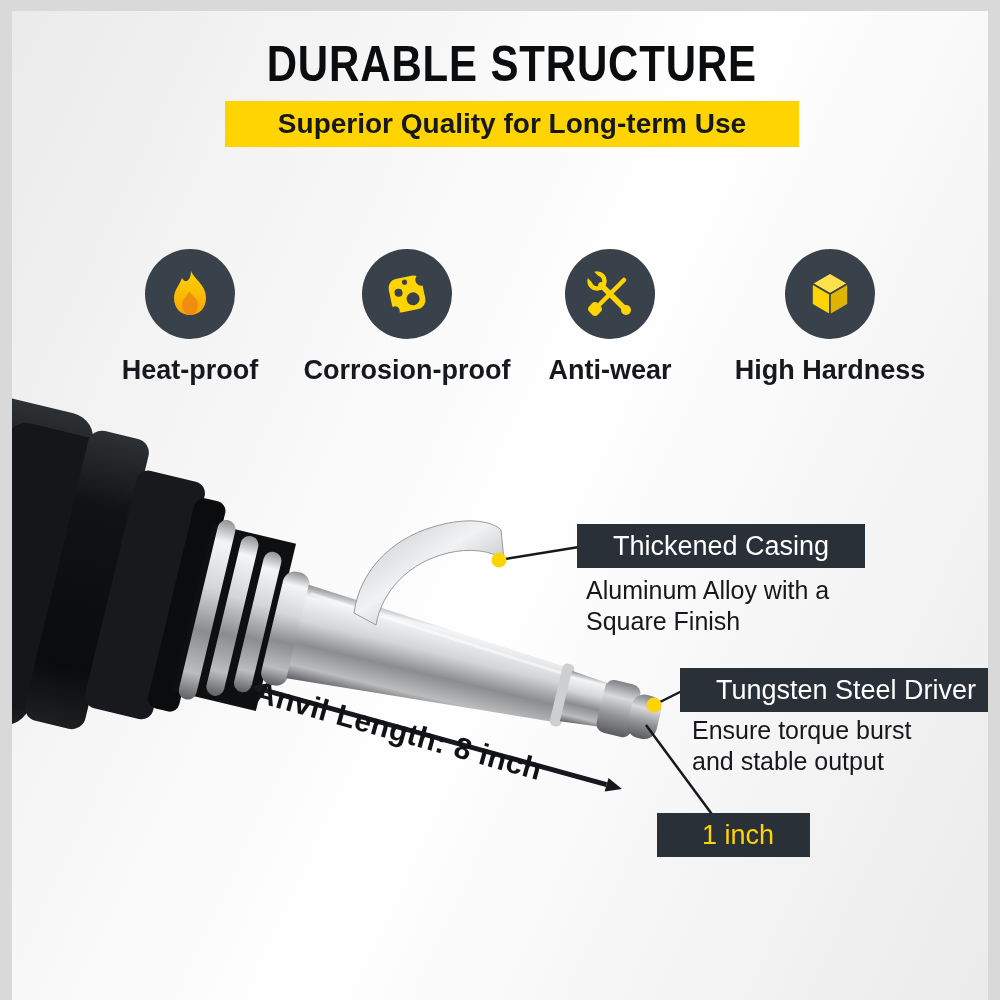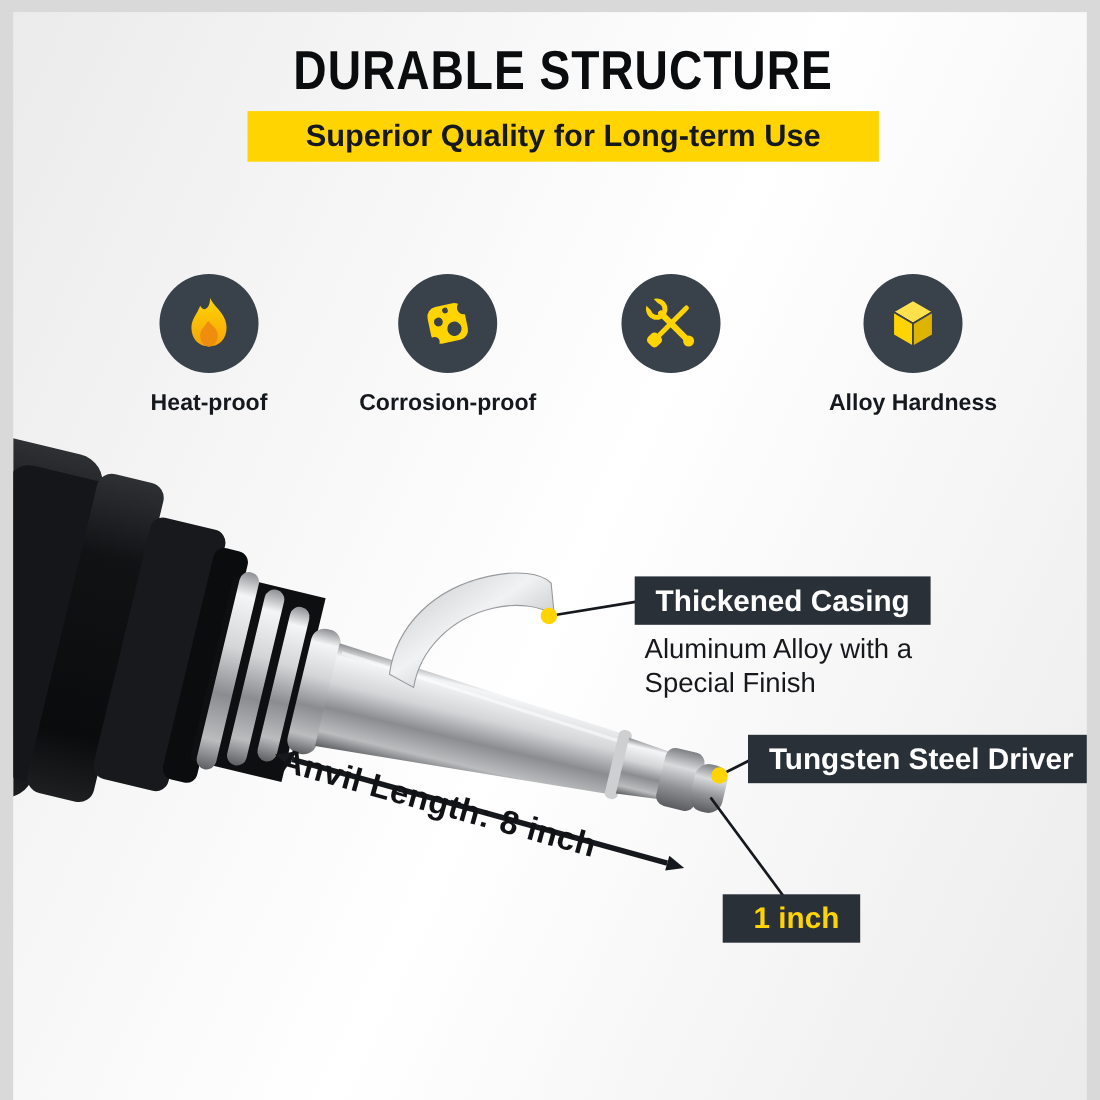--- a/index.html
+++ b/index.html
@@ -13,25 +13,25 @@
   .title { top:24px; left:0; width:1000px; text-align:center; font-size:50px; font-weight:700; color:#0b0c0e; }
   .title-inner { display:inline-block; transform:scaleX(0.84); letter-spacing:1px; }
   .banner {
     top:90px; left:213px; width:574px; height:46px; background:var(--accent-yellow,#FFD400);
     display:flex; align-items:center; justify-content:center;
     font-size:28px; font-weight:700; color:#15181c;
   }
   .feature { top:238px; width:220px; text-align:center; }
   .f-circle { width:90px; height:90px; border-radius:50%; background:var(--icon-circle,#39414A);
     margin:0 auto; display:flex; align-items:center; justify-content:center; }
-  .f-label { margin-top:16px; font-size:21px; font-weight:700; color:#15181c; }
+  .f-label { margin-top:16px; font-size:27px; font-weight:700; color:#15181c; }
   .photo-layer { top:0; left:0; width:1000px; height:1000px; z-index:1; }
   .callout-box { position:absolute; z-index:2; background:var(--panel-dark,#2A3038); color:#ffffff;
-    font-size:27px; font-weight:700; height:44px; display:flex; align-items:center;
-    padding:0 19px; white-space:nowrap; }
+    font-size:27px; font-weight:400; height:44px; display:flex; align-items:center;
+    padding:0 36px; white-space:nowrap; }
   .callout-desc { position:absolute; z-index:2; font-size:25px; line-height:1.24; color:#16181b; white-space:pre-line; }
   .driver-value { color:var(--accent-yellow,#FFD400); margin-left:9px; }
   .anvil-label { position:absolute; z-index:2; font-size:30px; font-weight:700; color:#101215;
     transform:rotate(15.5deg); transform-origin:0 0; white-space:nowrap; letter-spacing:0.5px; }
 </style>
 </head>
 <body>
 
 <div class="stage">
 
@@ -79,33 +79,34 @@
     <div class="f-circle">
       <svg viewBox="-26 -26 52 52" width="52" height="52">
         <circle cx="-13" cy="-13" r="7.5" stroke="#ffd400" stroke-width="4.5" fill="none"></circle>
         <line x1="-13" y1="-13" x2="-23" y2="-23" stroke="#39414A" stroke-width="9"></line>
         <line x1="-9" y1="-9" x2="14" y2="14" stroke="#ffd400" stroke-width="5.5" stroke-linecap="round"></line>
         <circle cx="16" cy="16" r="5" fill="#ffd400"></circle>
         <rect x="-21" y="9" width="12" height="12" rx="4" transform="rotate(45 -15 15)" fill="#ffd400"></rect>
         <line x1="-10" y1="10" x2="14" y2="-14" stroke="#ffd400" stroke-width="4.5" stroke-linecap="round"></line>
       </svg>
     </div>
+    <div class="f-label">Anti-wear</div>
   </div>
 
   <div class="abs feature" style="left:708px">
     <div class="f-circle">
       <svg viewBox="-26 -26 52 52" width="52" height="52">
         <g stroke="#39414A" stroke-width="1.6" stroke-linejoin="round">
           <polygon points="0,-21 18,-10.5 0,0 -18,-10.5" fill="#ffe04d"></polygon>
           <polygon points="-18,-10.5 0,0 0,21 -18,10.5" fill="#ffd400"></polygon>
           <polygon points="18,-10.5 0,0 0,21 18,10.5" fill="#dfb400"></polygon>
         </g>
       </svg>
     </div>
-    <div class="f-label">Alloy Hardness</div>
+    <div class="f-label">High Hardness</div>
   </div>
 
   <svg class="abs photo-layer" viewBox="0 0 1000 1000">
     <defs>
       <linearGradient id="chrome" x1="0" y1="0" x2="0" y2="1">
         <stop offset="0" stop-color="#8e9093"></stop>
         <stop offset="0.12" stop-color="#f4f5f6"></stop>
         <stop offset="0.38" stop-color="#d3d5d7"></stop>
         <stop offset="0.62" stop-color="#8a8c8f"></stop>
         <stop offset="0.85" stop-color="#babcbe"></stop>
@@ -165,25 +166,27 @@
       <line x1="253.4" y1="679.3" x2="594.6" y2="773.7" stroke="#15181c" stroke-width="5"></line>
       <polygon points="238,675 251.5,686.0 255.3,672.5" fill="#15181c"></polygon>
       <polygon points="610,778 592.7,780.4 596.5,767.0" fill="#15181c"></polygon>
     </g>
   </svg>
 
   <div class="callout-box" style="left:565px; top:513px">
     <span>Thickened Casing</span>
   </div>
   <div class="callout-desc" style="left:574px; top:564px">Aluminum Alloy with a
-Special Finish</div>
+Square Finish</div>
 
   <div class="callout-box" style="left:668px; top:657px">
     <span>Tungsten Steel Driver</span>
   </div>
+  <div class="callout-desc" style="left:680px; top:704px">Ensure torque burst
+and stable output</div>
 
   <div class="callout-box" style="left:645px; top:802px">
     <span class="driver-value">1 inch</span>
   </div>
 
   <div class="anvil-label" style="left:248px; top:664px">Anvil Length: 8 inch</div>
 
 </div>
 
 </body></html>

